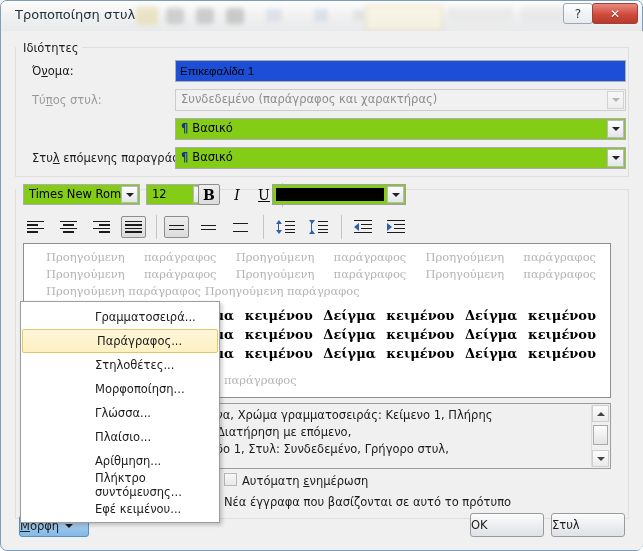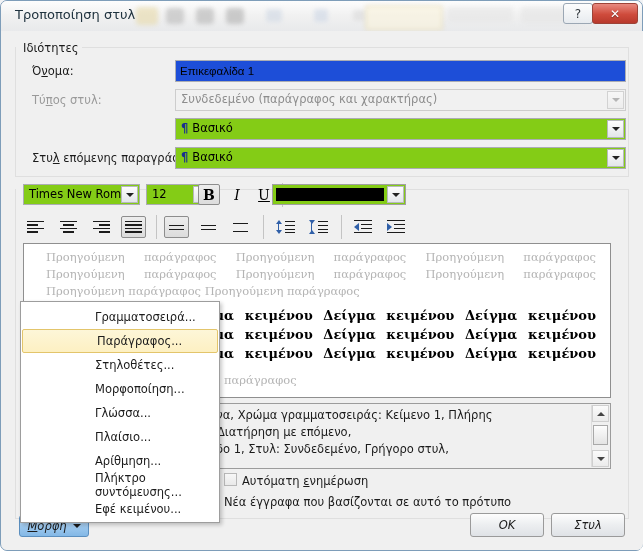--- a/index.html
+++ b/index.html
@@ -107,21 +107,21 @@
     background:linear-gradient(#fdfdfd,#e4e4e4);border:1px solid #a9a9a9;box-sizing:border-box;}
   .sb-tri{width:0;height:0;border-left:4px solid transparent;border-right:4px solid transparent;}
 
   
   .chk{position:absolute;width:13px;height:13px;box-sizing:border-box;border:1px solid #b8b8b8;
     background:linear-gradient(#f7f7f7,#e9e9e9);}
 
   
   .btn{position:absolute;box-sizing:border-box;border:1px solid #9a9a9a;border-radius:3px;
     background:linear-gradient(#fdfdfd,#eceef0 50%,#dfe2e6);
-    font-size:11.5px;color:#1b1b1b;display:flex;align-items:center;justify-content:center;font-style:italic;}
+    font-size:11.5px;color:#1b1b1b;display:flex;align-items:center;}
   .btn.primary{border:1px solid #5b8fbf;border-radius:3px;
     background:linear-gradient(#cfe4f7,#9fc9ee 50%,#83b8e6);}
   .btn .dd{width:0;height:0;border-left:4px solid transparent;border-right:4px solid transparent;
     border-top:4px solid #1b1b1b;margin-left:6px;}
 
   
   .menu{position:absolute;box-sizing:border-box;border:1px solid #9d9d9d;background:#fff;
     box-shadow:2px 2px 4px rgba(0,0,0,.22);}
   .menu-item{position:relative;height:24px;box-sizing:border-box;display:flex;align-items:center;
     padding-left:74px;font-size:11.5px;color:#1b1b1b;}

